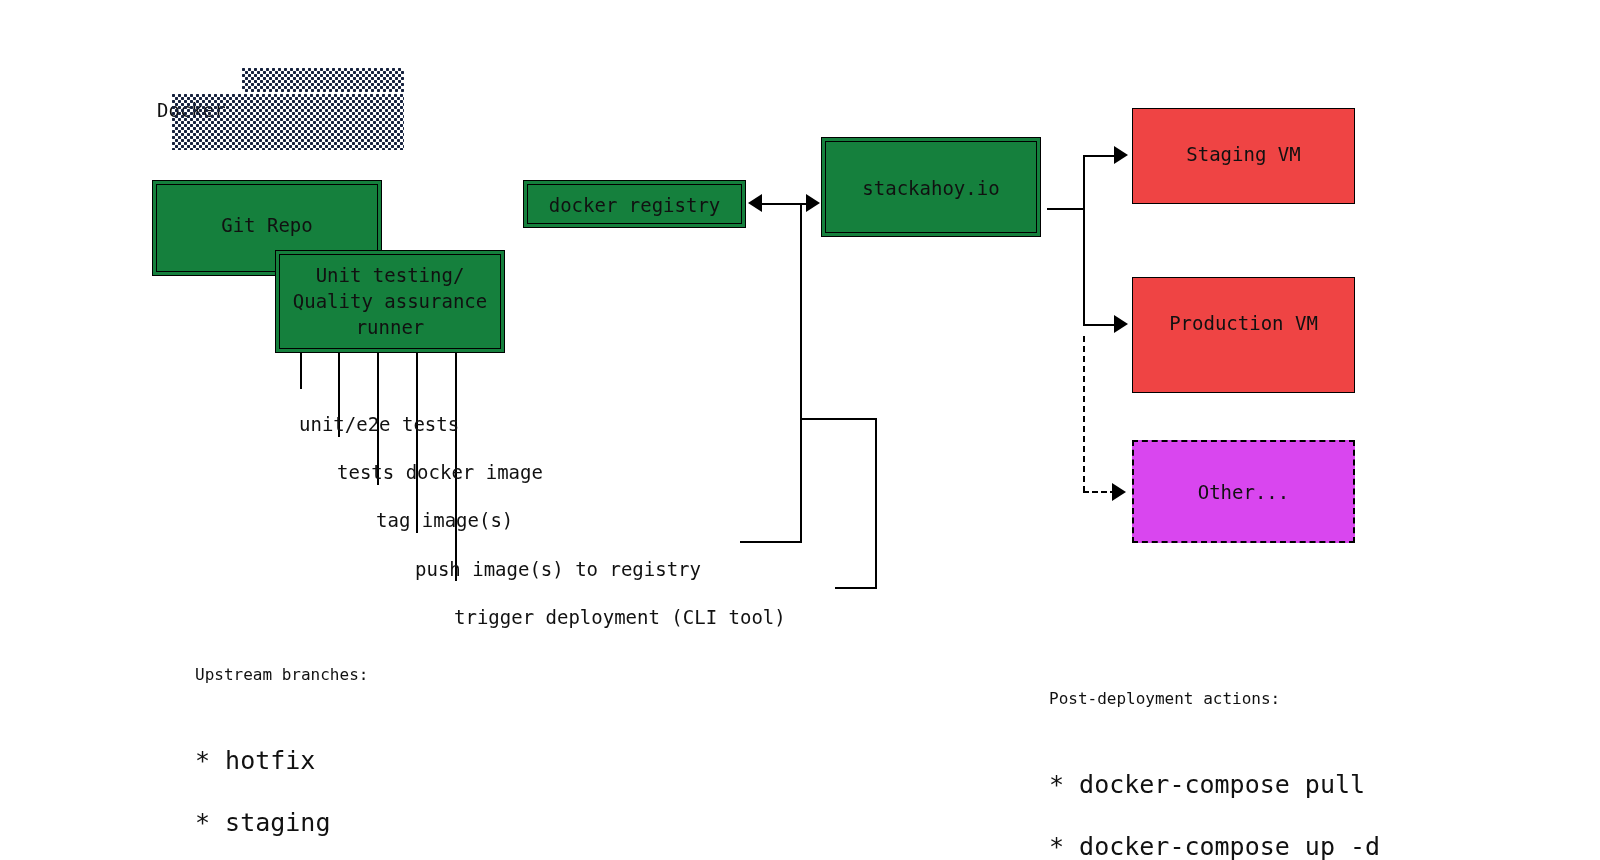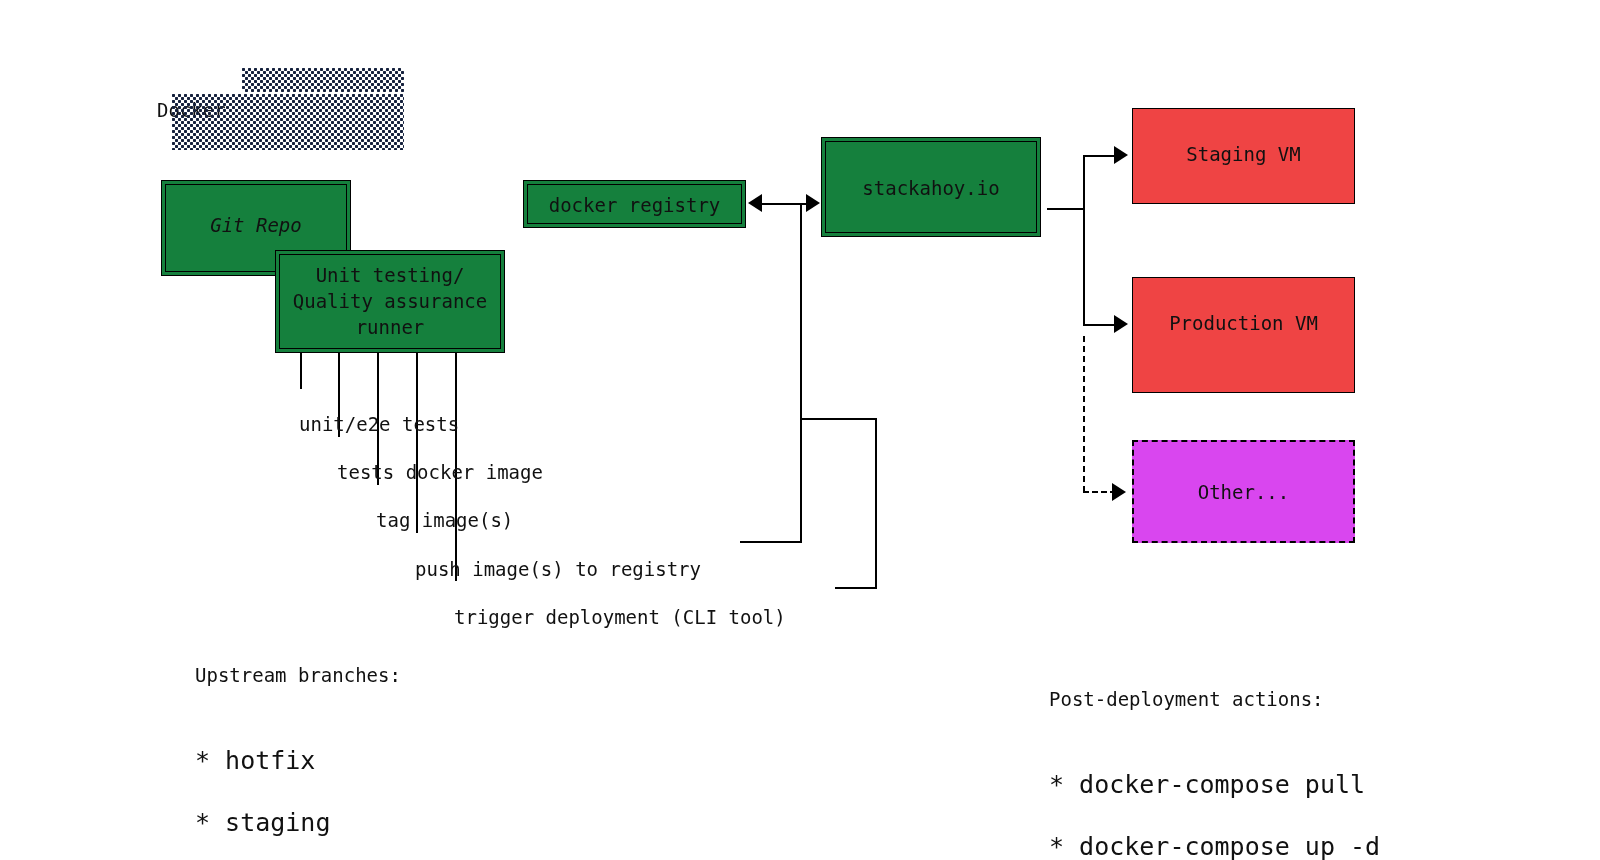--- a/index.html
+++ b/index.html
@@ -111,21 +111,21 @@
       radial-gradient(circle at 1.5px 1.5px, #14203c 1.4px, transparent 1.5px),
       radial-gradient(circle at 4.5px 4.5px, #14203c 1.4px, transparent 1.5px);
     background-size: 6px 6px, 6px 6px;
     background-position: 0 0, 0 0;
   }
 
   
   .list-block { position: absolute; white-space: pre; }
   .list-title {
     font-family: "DejaVu Sans Mono", "Liberation Mono", monospace;
-    font-size: 19px;
+    font-size: 16px;
     line-height: 24px;
     color: #111;
     margin-bottom: 24px;
     white-space: pre;
   }
   .list-item {
     font-family: "DejaVu Sans Mono", "Liberation Mono", monospace;
     font-size: 25px;
     line-height: 24px;
     color: #111;
@@ -135,21 +135,21 @@
 </head>
 <body>
 
 <div id="canvas">
 
   <div class="txt" style="left:157px; top:70px;">Docker</div>
 
   <div class="stipple" style="left:242px; top:68px; width:162px; height:24px;"></div>
   <div class="stipple" style="left:172px; top:94px; width:232px; height:56px;"></div>
 
-  <div class="box-double" style="left:161px; top:180px; width:190px; height:96px;font-style:italic;">
+  <div class="box-double" style="left:152px; top:180px; width:230px; height:96px;">
     <div class="box-label" style="top:32px;">Git Repo</div>
   </div>
 
   <div class="box-double" style="left:275px; top:250px; width:230px; height:103px; z-index:3;">
     <div class="box-label" style="top:11px; white-space:pre-line; line-height:26px;">Unit testing/
 Quality assurance
 runner</div>
   </div>
 
   <div class="vline" style="left:300px; top:353px; height:36px;"></div>

